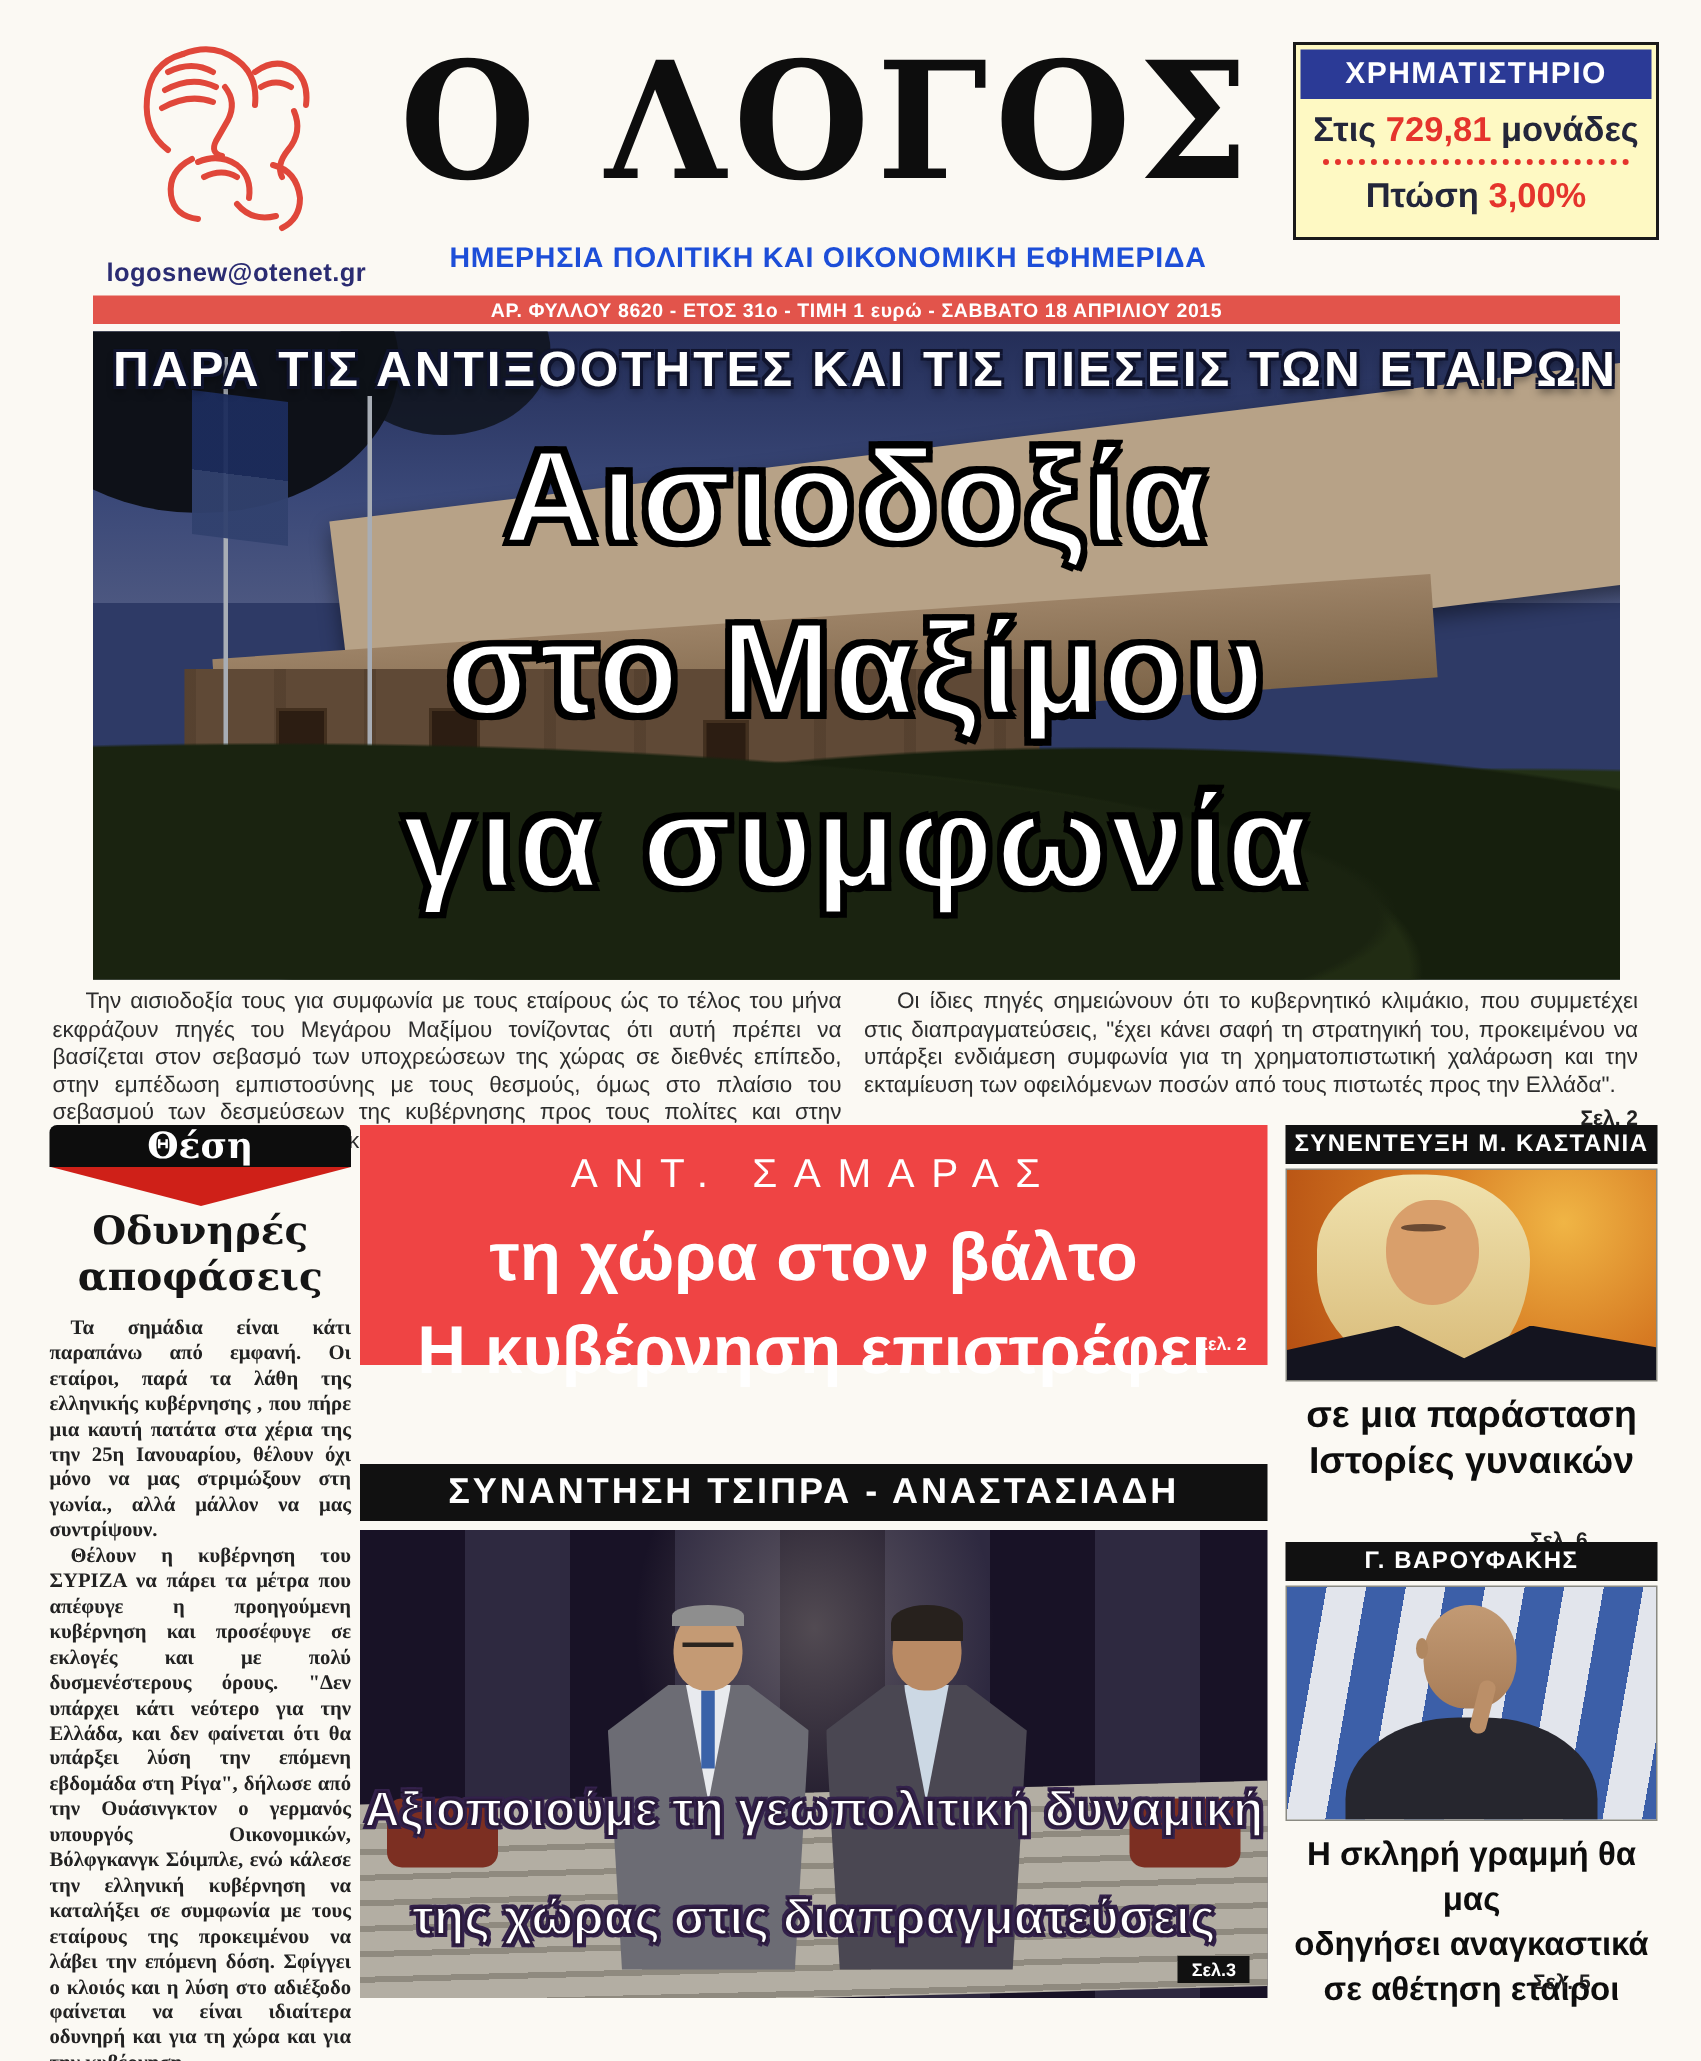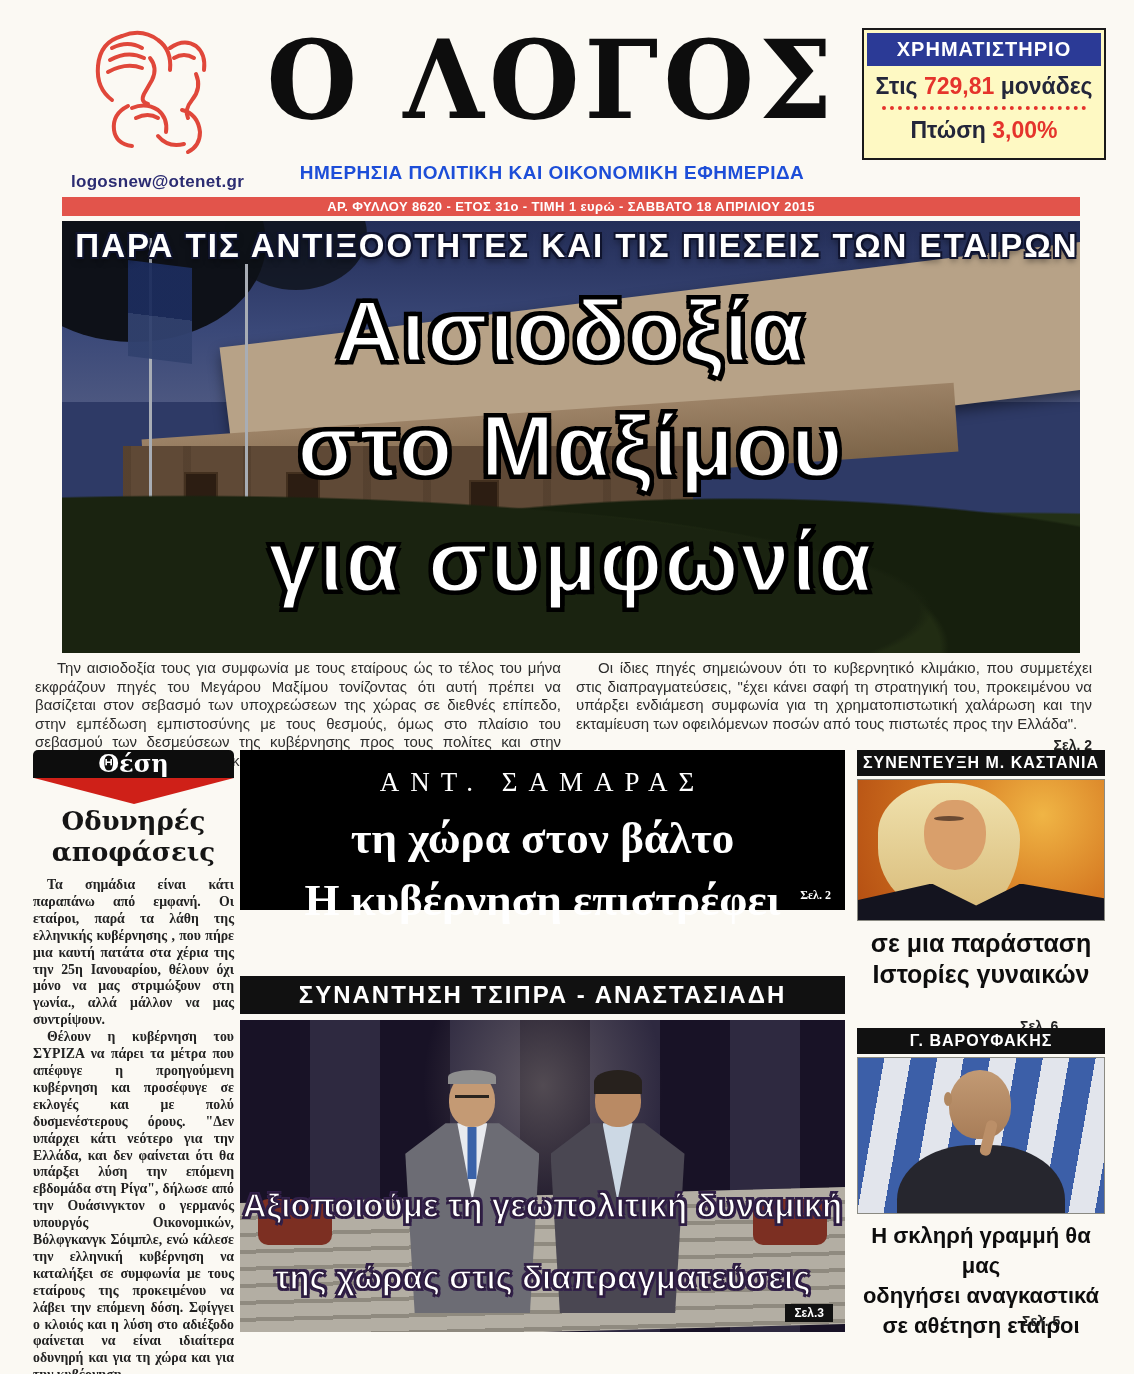--- a/index.html
+++ b/index.html
@@ -73,21 +73,21 @@
         font-family:"DejaVu Serif","Liberation Serif",serif;font-size:24px;font-weight:bold;border-radius:5px 5px 0 0;}
   .thesis-arrow{width:0;height:0;margin:0 auto;border-left:100px solid transparent;border-right:100px solid transparent;
         border-top:26px solid #cf2018;}
   .thesis-title{margin-top:2px;text-align:center;font-family:"DejaVu Serif","Liberation Serif",serif;
         font-weight:bold;font-size:26px;line-height:31px;color:#151515;}
   .thesis-body{margin-top:9px;font-family:"Liberation Serif",serif;font-weight:bold;
         font-size:13.8px;line-height:16.9px;text-align:justify;color:#222;}
   .thesis-body p{margin:0;text-indent:14px;}
 
   
-  .samaras{position:absolute;left:240px;top:750px;width:605px;height:160px;background:#000000;color:#fff;font-family:Liberation Serif, serif;}
+  .samaras{position:absolute;left:240px;top:750px;width:605px;height:160px;background:#ef4444;color:#fff;}
   .samaras-kicker{margin-top:17px;text-align:center;font-size:27px;letter-spacing:11px;font-weight:500;}
   .samaras-headline{margin-top:9px;text-align:center;font-size:45px;font-weight:bold;line-height:62px;}
   .samaras-ref{position:absolute;right:14px;bottom:7px;font-size:12px;font-weight:bold;}
 
   .meeting-banner{position:absolute;left:240px;top:976px;width:605px;height:38px;background:#111;
         color:#fff;text-align:center;font-size:24px;font-weight:bold;line-height:38px;letter-spacing:2px;}
   .meeting-photo{position:absolute;left:240px;top:1020px;width:605px;height:312px;overflow:hidden;
         background:repeating-linear-gradient(90deg,#181226 0 70px,#2e2940 70px 140px);}
   .ts-glow{position:absolute;left:30%;top:0;width:40%;height:70%;background:radial-gradient(ellipse at 50% 30%,rgba(190,180,165,.35),transparent 70%);}
   .ts-steps{position:absolute;left:-4%;right:-4%;bottom:0;height:44%;

